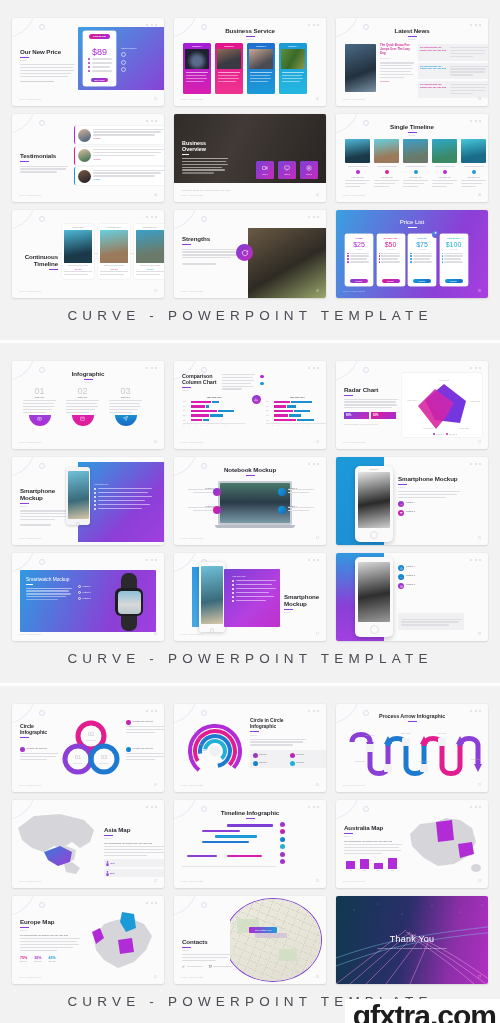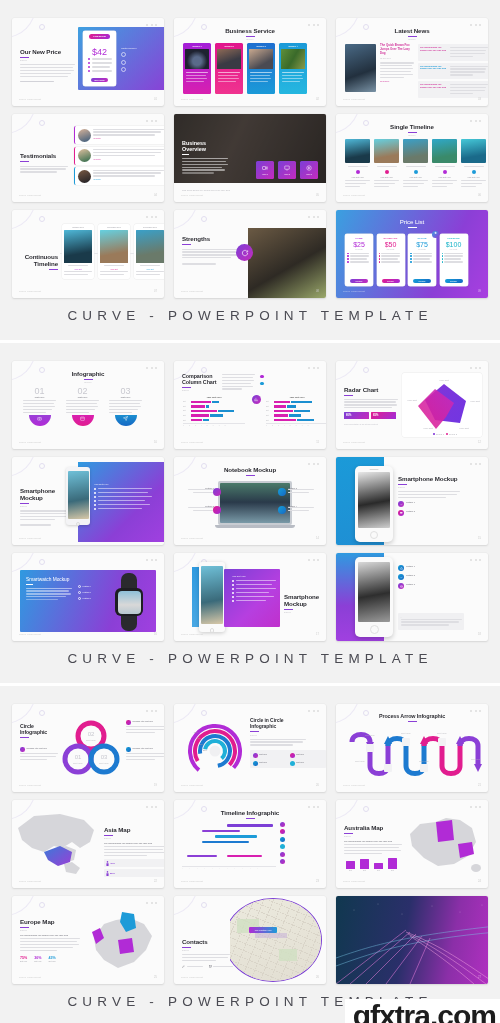--- a/index.html
+++ b/index.html
@@ -123,21 +123,21 @@
           <div class="ln" style="width:88%"></div>
         </div>
         <div class="ln" style="width:62%;margin-top:4px;background:#d2d2d8;"></div>
       </div>
       <div class="abs gradA" style="left:66px;top:9px;width:92px;height:63px;border-radius:1px;">
         <div class="abs card" style="left:5px;top:4px;width:33px;height:55px;border-radius:2px;">
           <div class="abs gradC" style="left:6px;top:3px;width:21px;height:5px;border-radius:2.5px;display:flex;align-items:center;justify-content:center;">
             <span class="pricebadge">PREMIUM</span>
           </div>
           <div class="abs" style="left:0;top:10px;width:100%;text-align:center;">
-            <span class="bigprice">$42</span>
+            <span class="bigprice">$89</span>
           </div>
           <div class="abs" style="left:0;top:22px;width:100%;text-align:center;">
             <span class="tinytxt">per month</span>
           </div>
           <div class="abs" style="left:5px;top:27px;width:24px;">
             <div class="flex" style="align-items:center;gap:1.5px;margin-bottom:2px;">
                 <span style="width:2px;height:2px;border-radius:50%;background:#b12bd6;display:block;"></span>
                 <span class="ln" style="width:20px;margin:0;"></span>
               </div>
             <div class="flex" style="align-items:center;gap:1.5px;margin-bottom:2px;">
@@ -1620,19 +1620,23 @@
         </g>
         <g fill="#ffffff" opacity=".55">
           <circle cx="18" cy="14" r=".4"></circle>
             <circle cx="42" cy="8" r=".4"></circle>
             <circle cx="66" cy="18" r=".4"></circle>
           <circle cx="96" cy="10" r=".4"></circle>
             <circle cx="124" cy="16" r=".4"></circle>
             <circle cx="146" cy="9" r=".4"></circle>
         </g>
       </svg>
+      <div class="abs" style="left:0;top:38px;width:100%;text-align:center;">
+        <div class="thank">Thank You</div>
+        <div style="font-size:2px;color:rgba(255,255,255,.8);margin-top:2.5px;padding:0 26px;line-height:1.4;">Lorem ipsum dolor sit amet, consectetur adipiscing elit sed do eiusmod tempor</div>
+      </div>
       <div class="pnum" style="color:rgba(255,255,255,.5)">27</div>
     </div>
 
   </div>
   <div class="caption">CURVE - POWERPOINT TEMPLATE</div>
   <div class="watermark">gfxtra.com</div>
 </div>
 
 </body></html>

